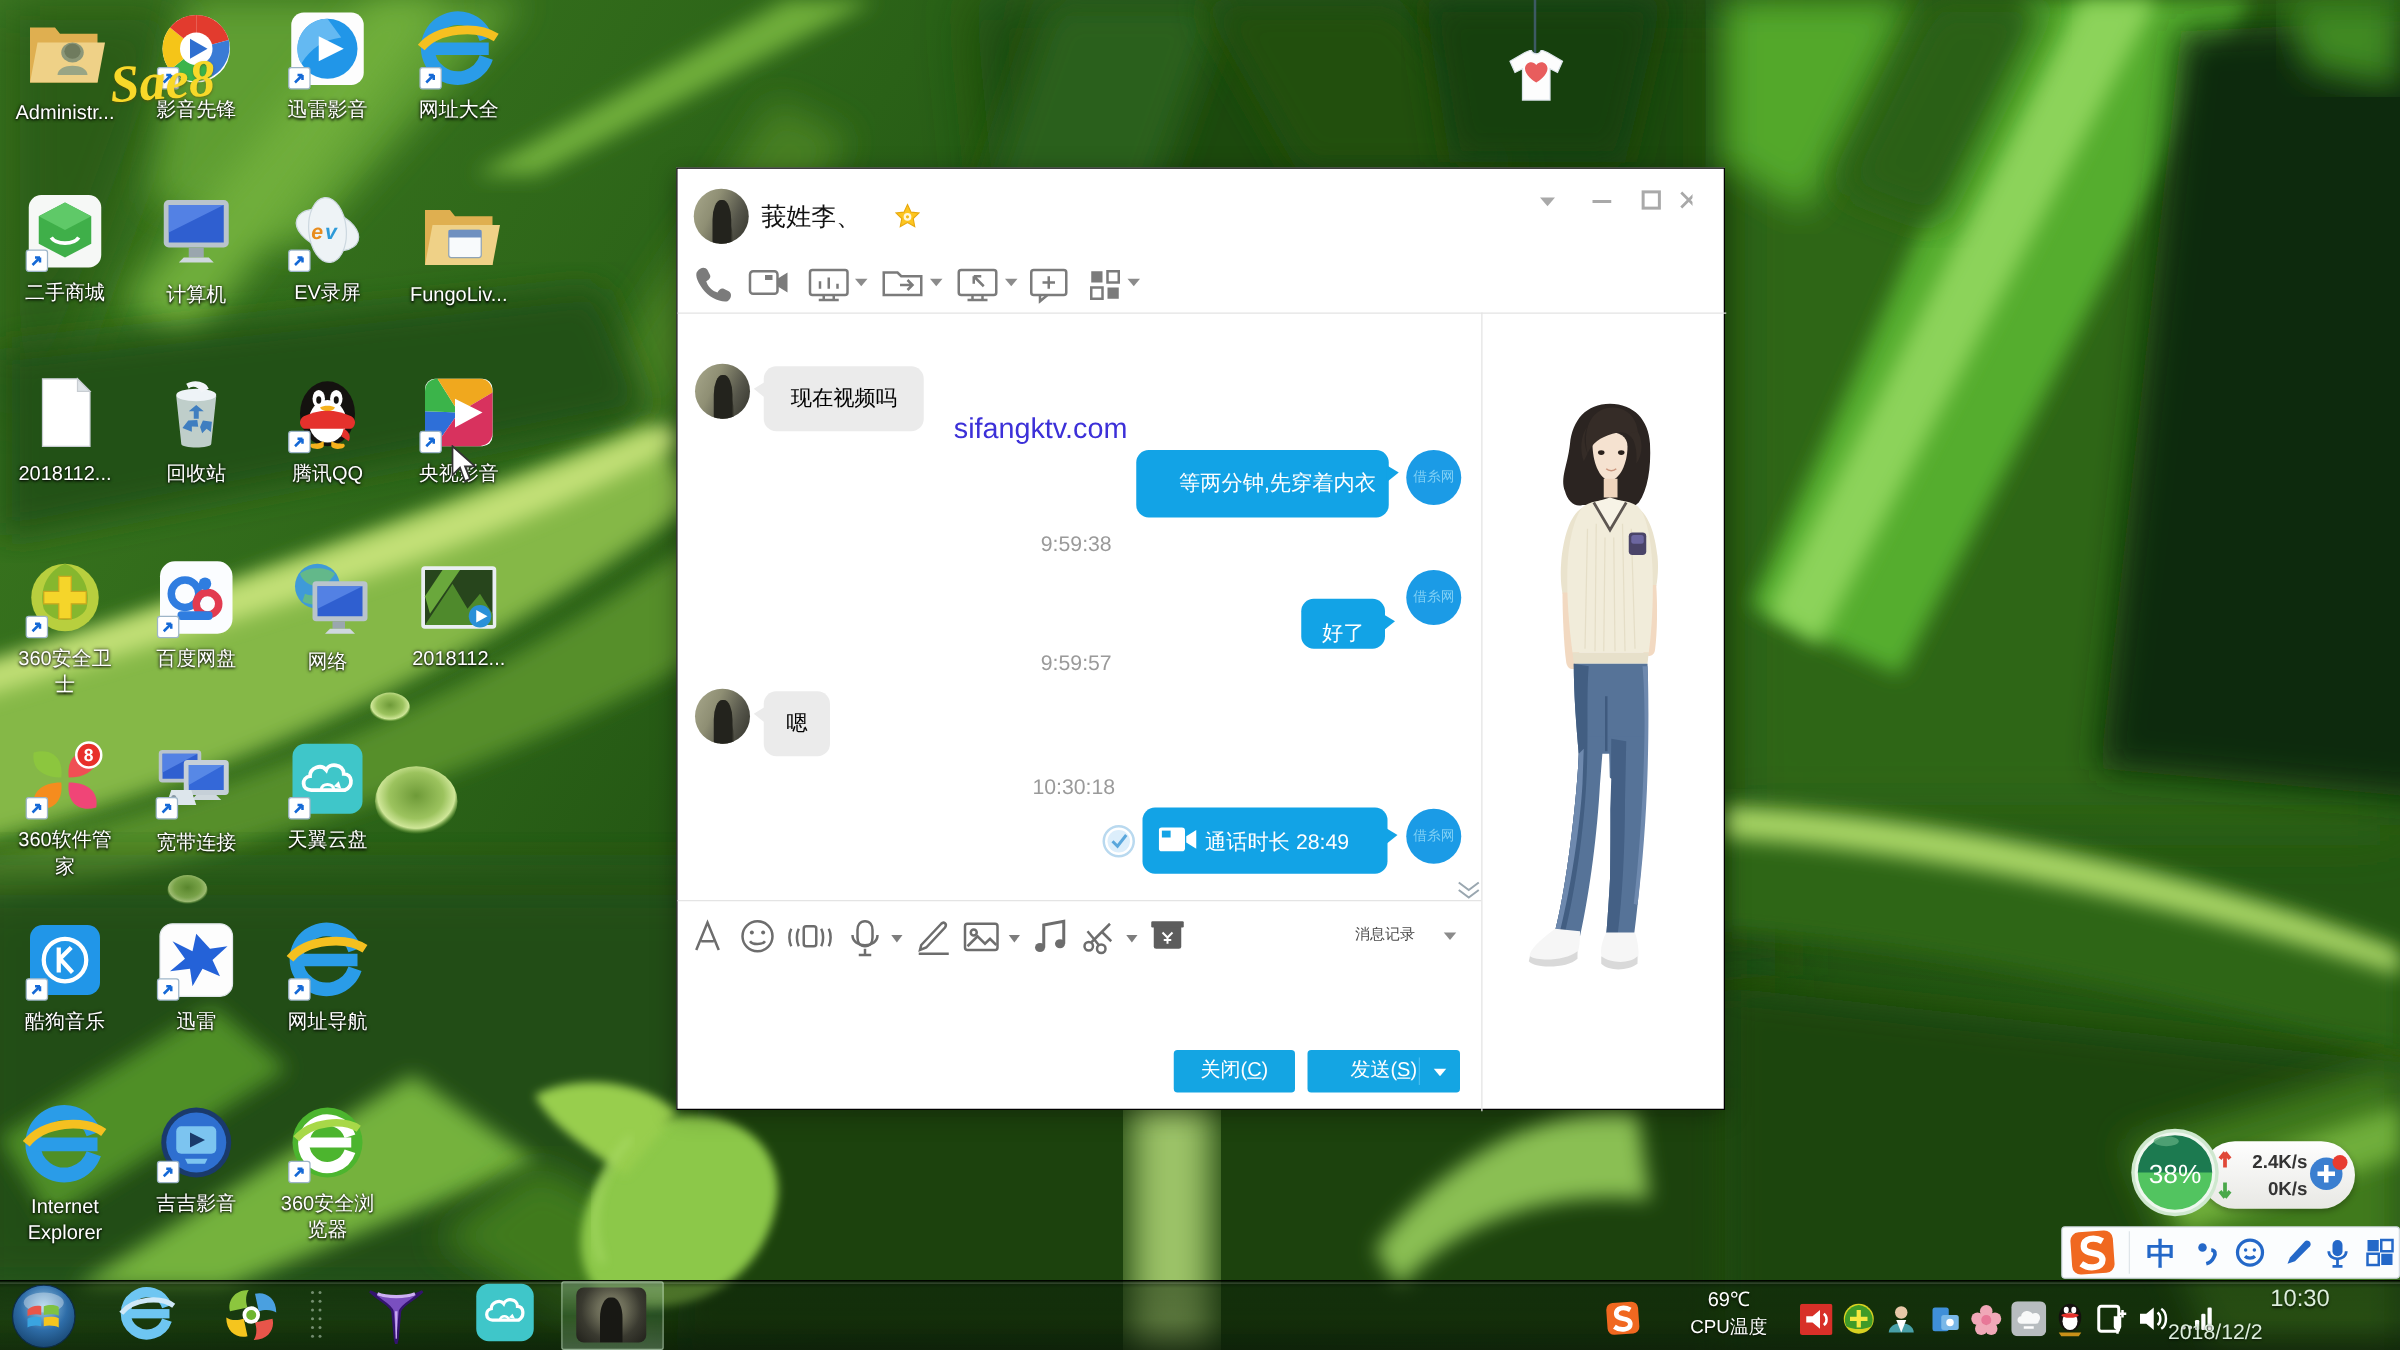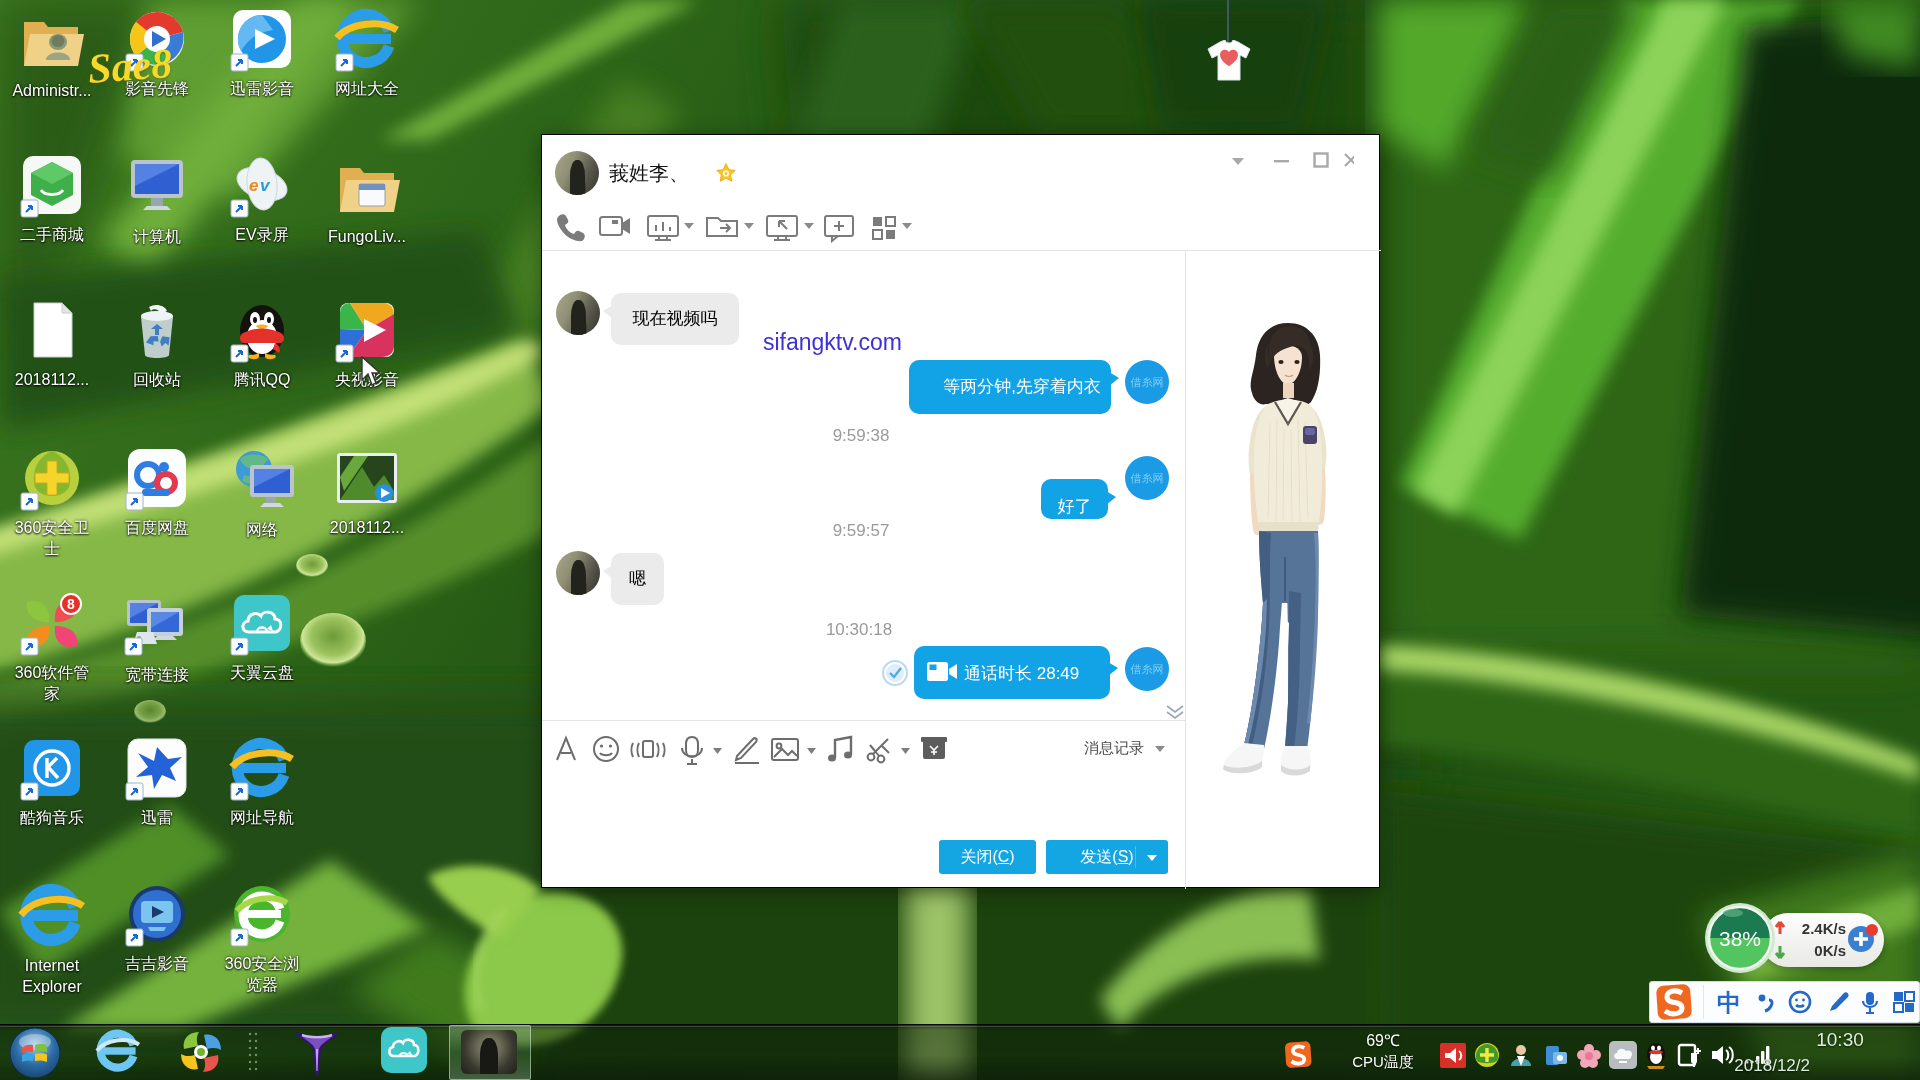--- a/index.html
+++ b/index.html
@@ -613,21 +613,21 @@
           <path d="M17,12 L24,19"></path>
         </g>
       <path d="M346,14 L355,14 L350.5,20 Z" fill="#7d7d7d" stroke="none"></path>
       <g transform="translate(366,0)">
           <rect x="2" y="6" width="22" height="19" rx="2" fill="#5d5d5d" stroke="none"></rect>
           <rect x="0" y="3" width="26" height="5" rx="1" fill="#5d5d5d" stroke="none"></rect>
           <path d="M9,12 L13,16 L17,12 M13,16 L13,21 M10,18 L16,18" stroke="#fff" stroke-width="1.6"></path>
         </g>
     </g>
   </svg>
-  <div class="abs" style="left:542px;top:604px;font-size:15px;color:#4a4a4a;">消息记录</div>
+  <div class="abs" style="left:542px;top:604px;font-size:12px;color:#4a4a4a;">消息记录</div>
   <svg class="abs" style="left:612px;top:610px;" width="12" height="8" viewBox="0 0 12 8">
       <path d="M1,1 L11,1 L6,7 Z" fill="#8b8b8b"></path>
     </svg>
 
   <div class="btn" style="left:397px;top:705px;width:97px;height:34px;">关闭(<span style="text-decoration:underline">C</span>)</div>
   <div class="btn" style="left:504px;top:705px;width:122px;height:34px;">发送(<span style="text-decoration:underline">S</span>)<span style="position:absolute;right:32px;top:6px;width:1px;height:22px;background:#45bdef;"></span>
     <svg class="abs" style="right:10px;top:14px;" width="12" height="8" viewBox="0 0 12 8">
         <path d="M1,1 L11,1 L6,7 Z" fill="#fff"></path>
       </svg>
   </div>

